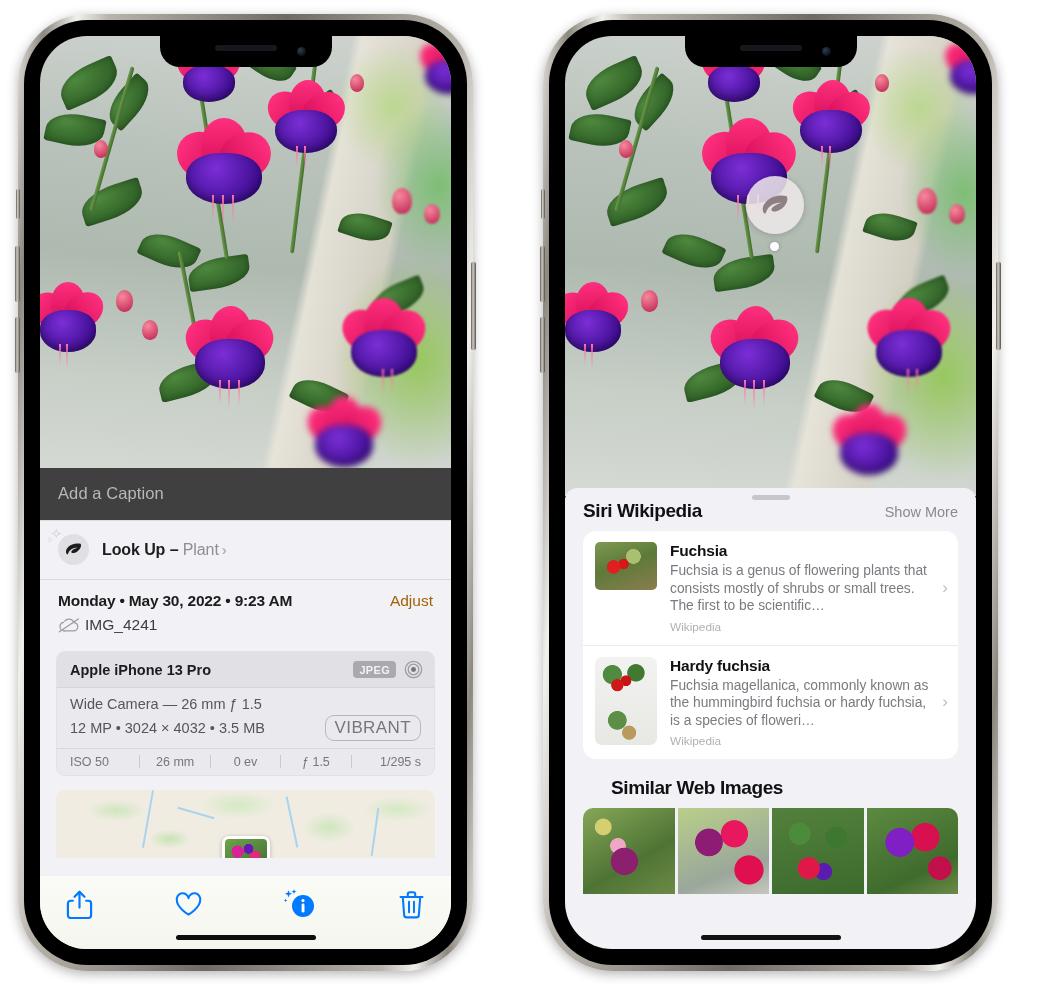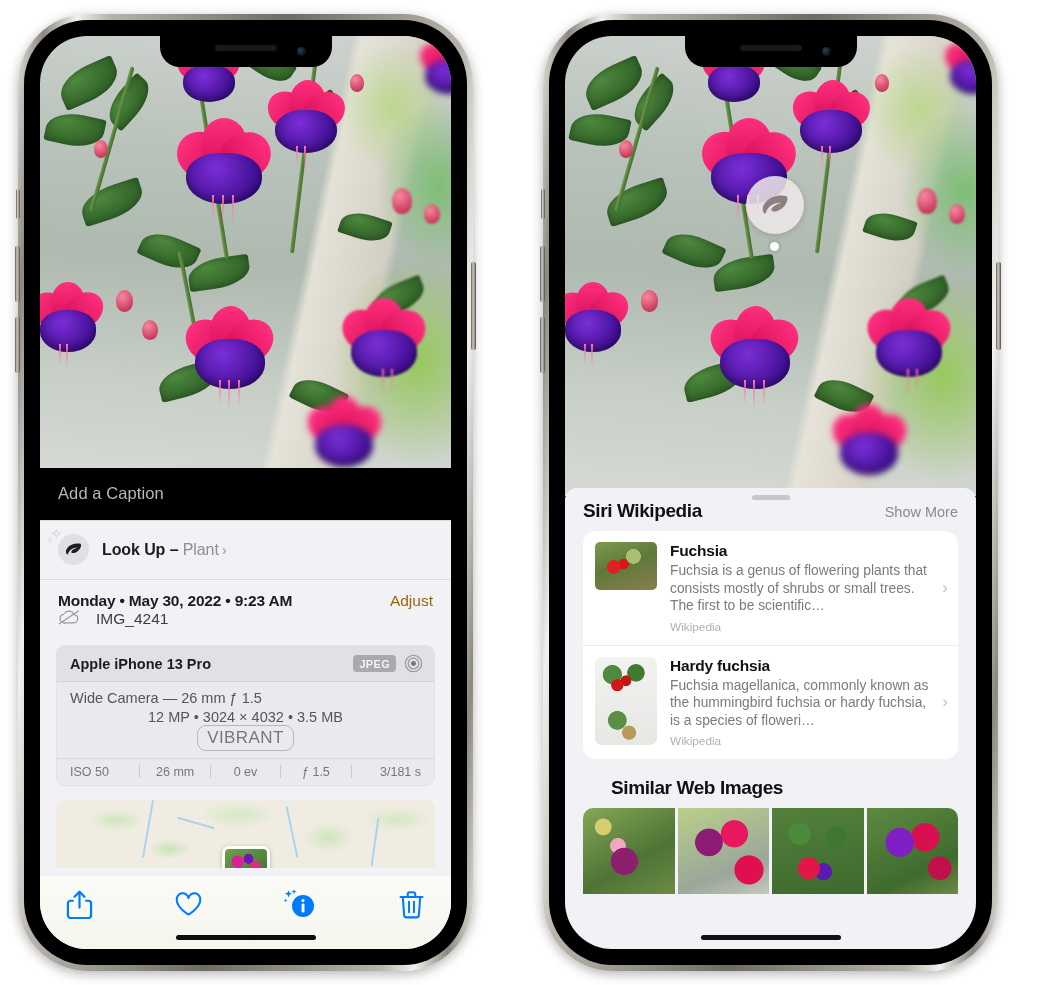--- a/index.html
+++ b/index.html
@@ -122,21 +122,21 @@
     background: rgba(255,255,255,.95); z-index:30;
     box-shadow:0 0 4px rgba(0,0,0,.25);
   }
 
   
   .sheet {
     position:absolute; left:0; right:0; bottom:0; top:432px;
     background:#f2f2f6; display:flex; flex-direction:column;
   }
   .caption-row {
-    background:#000000; padding:16px 18px 17px 18px;
+    background:#404040; padding:16px 18px 17px 18px;
     border-bottom:1px solid #dcdce0;
   }
   .caption-ph { font-size:16.5px; color:#b7b7bc; letter-spacing:.1px; }
 
   .lookup-row {
     display:flex; align-items:center; gap:13px;
     padding:13px 18px 14px 18px; background:#f2f2f6;
     border-bottom:1px solid #d9d9de; position:relative;
   }
   .lookup-circle {
@@ -148,21 +148,21 @@
   .spark.s1 { left:-8px; top:-8px; font-size:15px; }
   .spark.s2 { left:-12px; top:2px;  font-size:9px; }
   .lookup-text { font-size:16px; font-weight:bold; color:#1c1c1e; letter-spacing:-.1px; }
   .lookup-text .dim { font-weight:normal; color:#8e8e93; }
   .chev-sm { color:#b5b5ba; font-size:15px; margin-left:3px; }
 
   .meta { padding:12px 18px 6px 18px; }
   .meta-top { display:flex; align-items:baseline; justify-content:space-between; }
   .meta-date { font-size:15.5px; font-weight:bold; color:#1c1c1e; letter-spacing:-.2px; }
   .adjust { font-size:15.5px; color:#a16207; }
-  .meta-file { display:flex; gap:16px; }
+  .meta-file { display:flex; align-items:center; gap:5px; margin-top:6px; }
   .meta-file span { font-size:15.5px; color:#3c3c43; }
 
   .exif {
     margin:11px 16px 0 16px; border-radius:9px; overflow:hidden;
     background:#eaeaee; border:1px solid #e2e2e6;
   }
   .exif-hd {
     display:flex; align-items:center; justify-content:space-between;
     padding:8px 11px 8px 13px; background:#e1e1e5;
     border-bottom:1px solid #d6d6da;
@@ -172,21 +172,20 @@
   .pill-jpeg {
     font-size:11px; font-weight:bold; color:#f2f2f4; background:#a9a9ae;
     padding:2.5px 6px; border-radius:4px; letter-spacing:.3px;
   }
   .lens-ico { width:19px; height:19px; }
   .exif-body { padding:8px 13px 7px 13px; }
   .exif-l1 { font-size:14.5px; color:#55555a; }
   .exif-l2 {
     display:flex; align-items:center; justify-content:space-between;
     margin-top:3px;
-    flex-direction:column;
   }
   .exif-l2 .txt { font-size:14.5px; color:#55555a; }
   .pill-vib {
     font-size:17px; color:#76767b; border:1px solid #b6b6bb;
     border-radius:9px; padding:2px 9px; letter-spacing:.4px;
   }
   .exif-foot {
     display:flex; align-items:flex-start; border-top:1px solid #d8d8dc;
     padding:6px 10px 6px 10px;
   }
@@ -487,21 +486,21 @@
           </div>
           <div class="exif-foot">
             <div class="c">ISO 50</div>
             <div class="sep"></div>
             <div class="c">26 mm</div>
             <div class="sep"></div>
             <div class="c">0 ev</div>
             <div class="sep"></div>
             <div class="c">ƒ 1.5</div>
             <div class="sep"></div>
-            <div class="c">3/181 s</div>
+            <div class="c">1/295 s</div>
           </div>
         </div>
 
         <div class="map-wrap">
           <div class="map-bg"></div>
           <div class="map-river" style="left:24%; top:0; width:2px; height:58px; transform:rotate(10deg);"></div>
           <div class="map-river" style="left:32%; top:22px; width:38px; height:2px; transform:rotate(16deg);"></div>
           <div class="map-river" style="left:62%; top:6px;  width:2px; height:52px; transform:rotate(-12deg);"></div>
           <div class="map-river" style="left:84%; top:18px; width:2px; height:48px; transform:rotate(8deg);"></div>
           <div class="map-pin">

